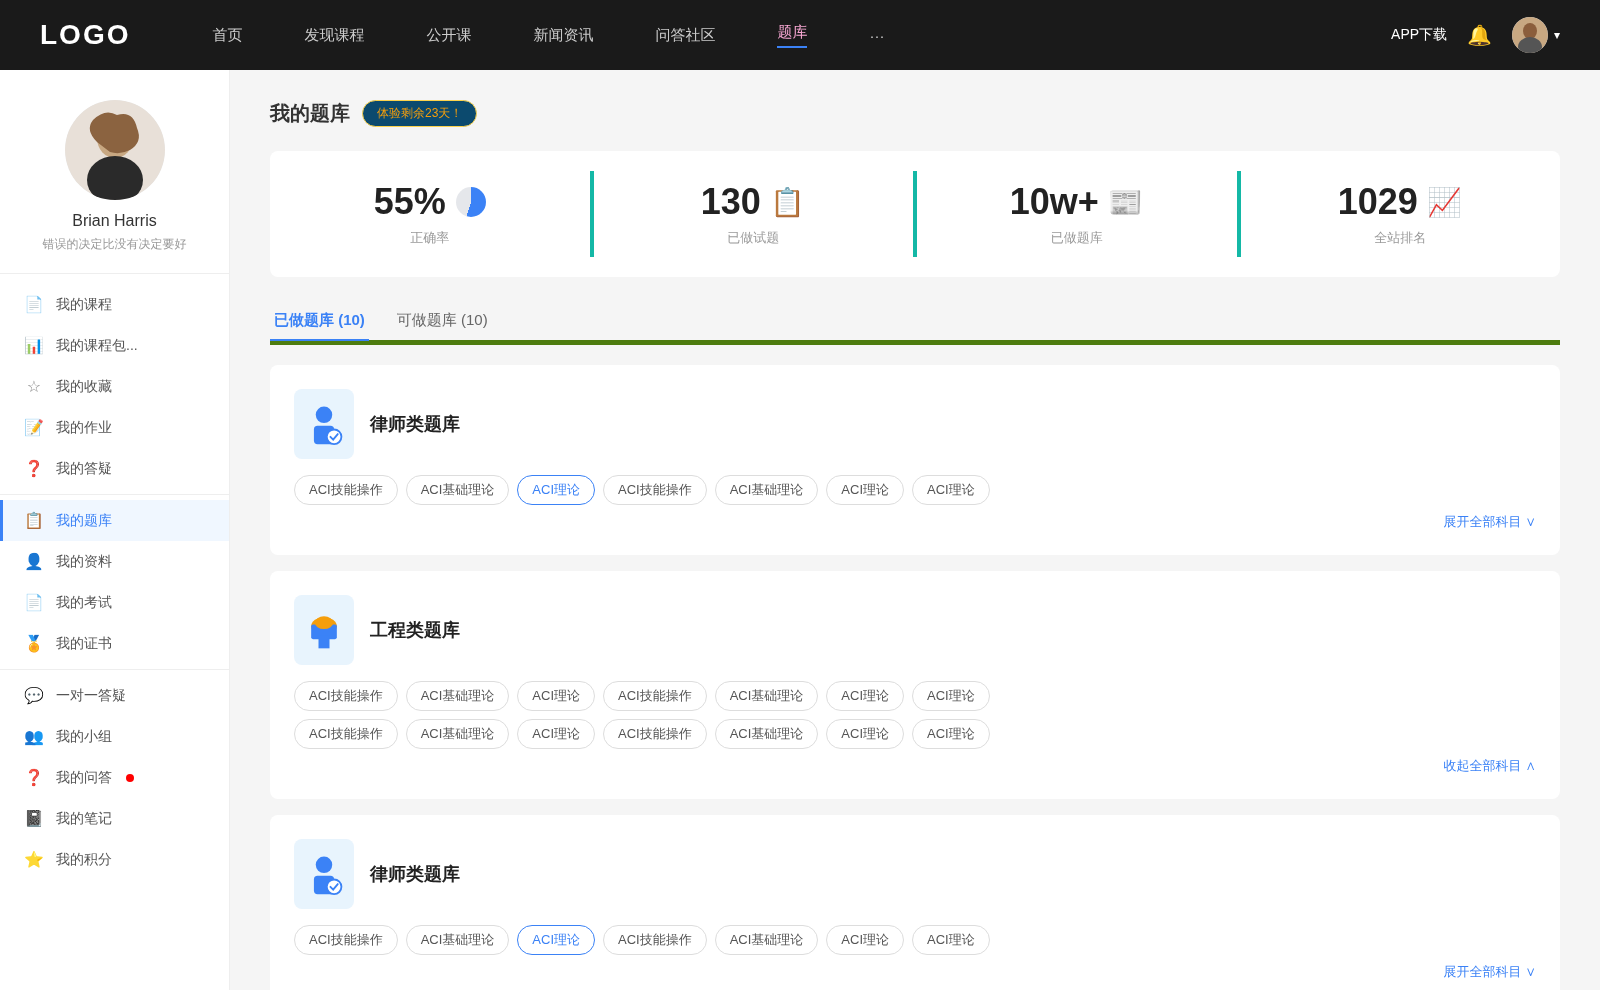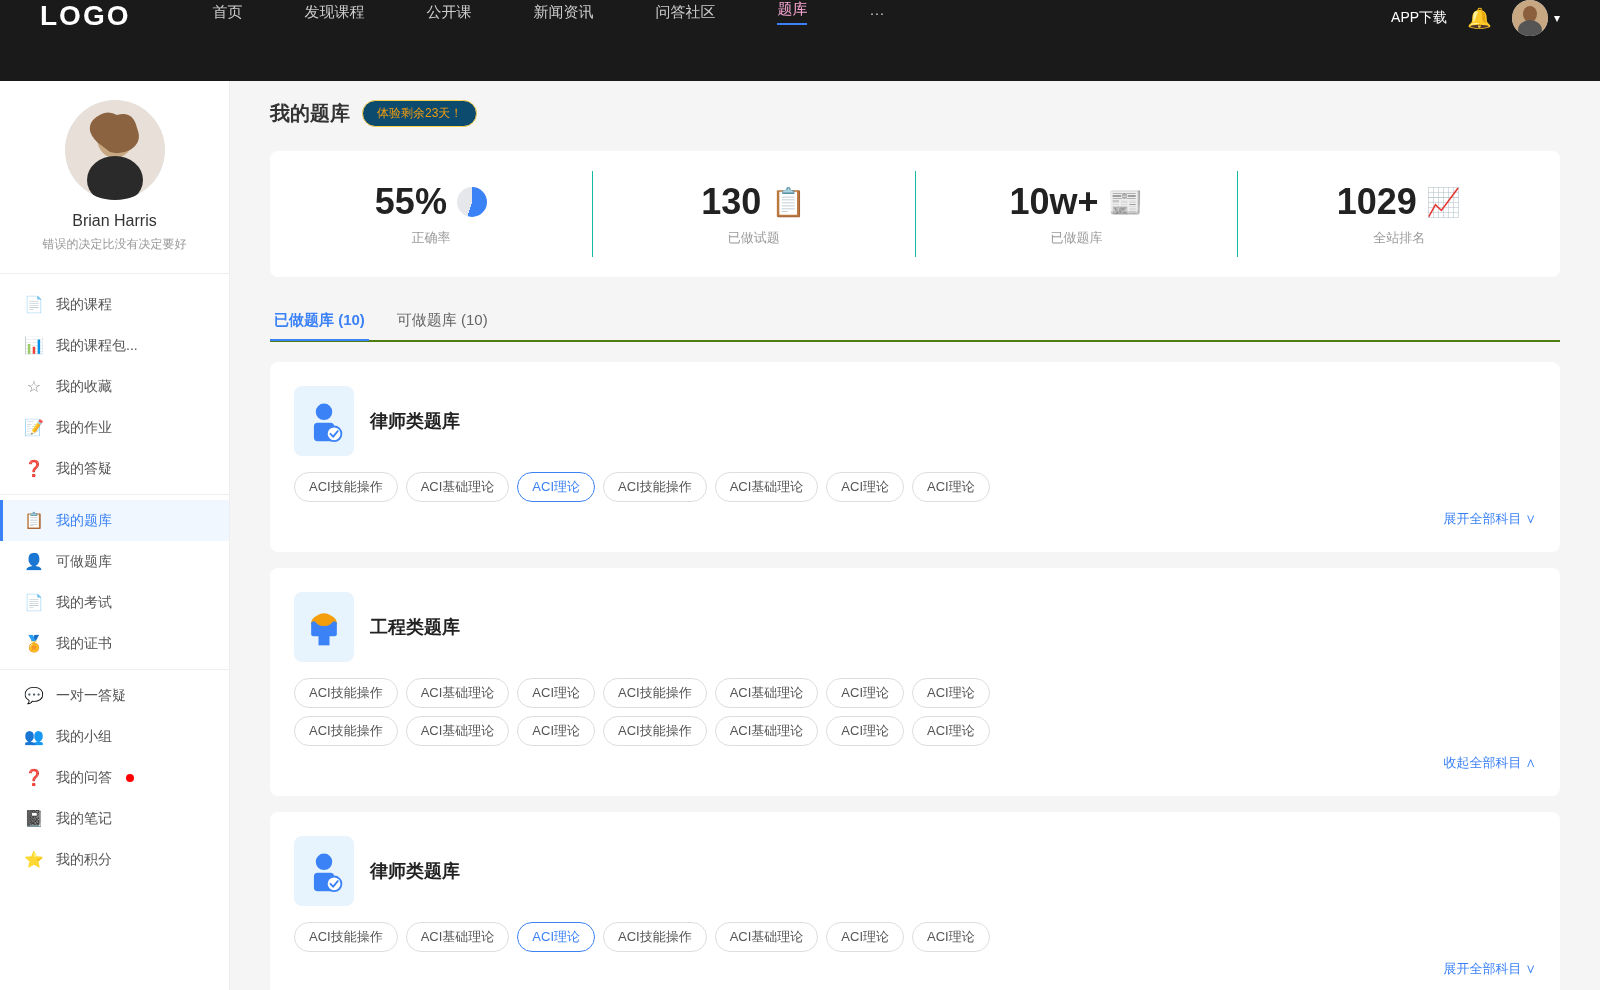--- a/index.html
+++ b/index.html
@@ -1,19 +1,19 @@
 <!DOCTYPE html>
 <html><head>
   <meta charset="utf-8">
   <style>
     * { margin: 0; padding: 0; box-sizing: border-box; }
     body { font-family: -apple-system, BlinkMacSystemFont, "PingFang SC", "Microsoft YaHei", sans-serif; background: #f5f5f5; width: 1600px; min-height: 990px; overflow-x: hidden; }
 
     
-    .header { background: #1a1a1a; height: 81px; display: flex; align-items: flex-start; padding: 0 40px; position: fixed; top: 0; left: 0; right: 0; z-index: 100; }
+    .header { background: #1a1a1a; height: 70px; display: flex; align-items: center; padding: 0 40px; position: fixed; top: 0; left: 0; right: 0; z-index: 100; }
     .logo { color: white; font-size: 28px; font-weight: bold; letter-spacing: 2px; margin-right: 60px; min-width: 80px; }
     .nav { display: flex; align-items: center; gap: 40px; flex: 1; }
     .nav-item { color: #ccc; font-size: 15px; cursor: pointer; white-space: nowrap; margin-left: 22px; }
     .nav-item.active { color: #f9a8d4; border-bottom: 2px solid #3b82f6; padding-bottom: 4px; }
     .header-right { display: flex; align-items: center; gap: 20px; }
     .app-download { color: white; font-size: 14px; cursor: pointer; }
     .bell-icon { color: white; font-size: 20px; cursor: pointer; position: relative; }
     .avatar-wrap { display: flex; align-items: center; gap: 6px; cursor: pointer; }
     .avatar-img { width: 36px; height: 36px; border-radius: 50%; background: #ccc; overflow: hidden; display: flex; align-items: center; justify-content: center; }
     .avatar-img svg { width: 36px; height: 36px; }
@@ -39,32 +39,32 @@
     .separator { height: 1px; background: #eee; margin: 5px 0; }
 
     
     .content { flex: 1; padding: 30px 40px; background: #f5f5f5; }
     .page-header { display: flex; align-items: center; gap: 12px; margin-bottom: 24px; }
     .page-title { font-size: 20px; font-weight: 600; color: #333; }
     .trial-badge { background: #0c4a6e; color: #f59e0b; border: 1px solid #fcd34d; border-radius: 20px; padding: 4px 14px; font-size: 12px; }
 
     
     .stats-bar { display: flex; background: white; border-radius: 8px; padding: 20px 0; margin-bottom: 24px; }
-    .stat-item { flex: 1; text-align: center; padding: 10px 20px; border-right: 1px solid #14b8a6; display: flex; flex-direction: column; align-items: center; }
+    .stat-item { flex: 1; text-align: center; padding: 10px 20px; border-right: 4px solid #14b8a6; display: flex; flex-direction: column; align-items: center; }
     .stat-item:last-child { border-right: none; }
     .stat-main { display: flex; align-items: center; gap: 10px; }
     .stat-value { font-size: 36px; font-weight: 700; color: #222; }
     .stat-icon { font-size: 28px; }
     .stat-icon.teal { color: #10b981; }
     .stat-icon.orange { color: #f59e0b; }
     .stat-icon.red { color: #ef4444; }
     .stat-label { font-size: 13px; color: #999; margin-top: 6px; }
 
     
-    .tabs { display: flex; gap: 24px; margin-bottom: 20px; border-bottom: 2px solid #4d7c0f; }
+    .tabs { display: flex; gap: 24px; margin-bottom: 20px; border-bottom: 5px solid #4d7c0f; }
     .tab { padding: 10px 4px; font-size: 15px; cursor: pointer; color: #666; position: relative; }
     .tab.active { color: #3b82f6; font-weight: 600; }
     .tab.active::after { content: ''; position: absolute; bottom: -1px; left: 0; right: 0; height: 2px; background: #3b82f6; }
 
     
     .qbank-card { background: white; border-radius: 8px; padding: 24px; margin-bottom: 16px; }
     .qbank-header { display: flex; align-items: center; gap: 16px; margin-bottom: 16px; }
     .qbank-icon { width: 60px; height: 70px; display: flex; align-items: center; justify-content: center; background: #e8f4fd; border-radius: 8px; }
     .qbank-icon svg { width: 44px; height: 44px; }
     .qbank-title { font-size: 18px; font-weight: 600; color: #222; }
@@ -143,21 +143,21 @@
         <span class="menu-icon">❓</span>
         <span>我的答疑</span>
       </div>
       <div class="separator"></div>
       <div class="menu-item active">
         <span class="menu-icon">📋</span>
         <span>我的题库</span>
       </div>
       <div class="menu-item">
         <span class="menu-icon">👤</span>
-        <span>可做题库</span>
+        <span>我的资料</span>
       </div>
       <div class="menu-item">
         <span class="menu-icon">📄</span>
         <span>我的考试</span>
       </div>
       <div class="menu-item">
         <span class="menu-icon">🏅</span>
         <span>我的证书</span>
       </div>
       <div class="separator"></div>

